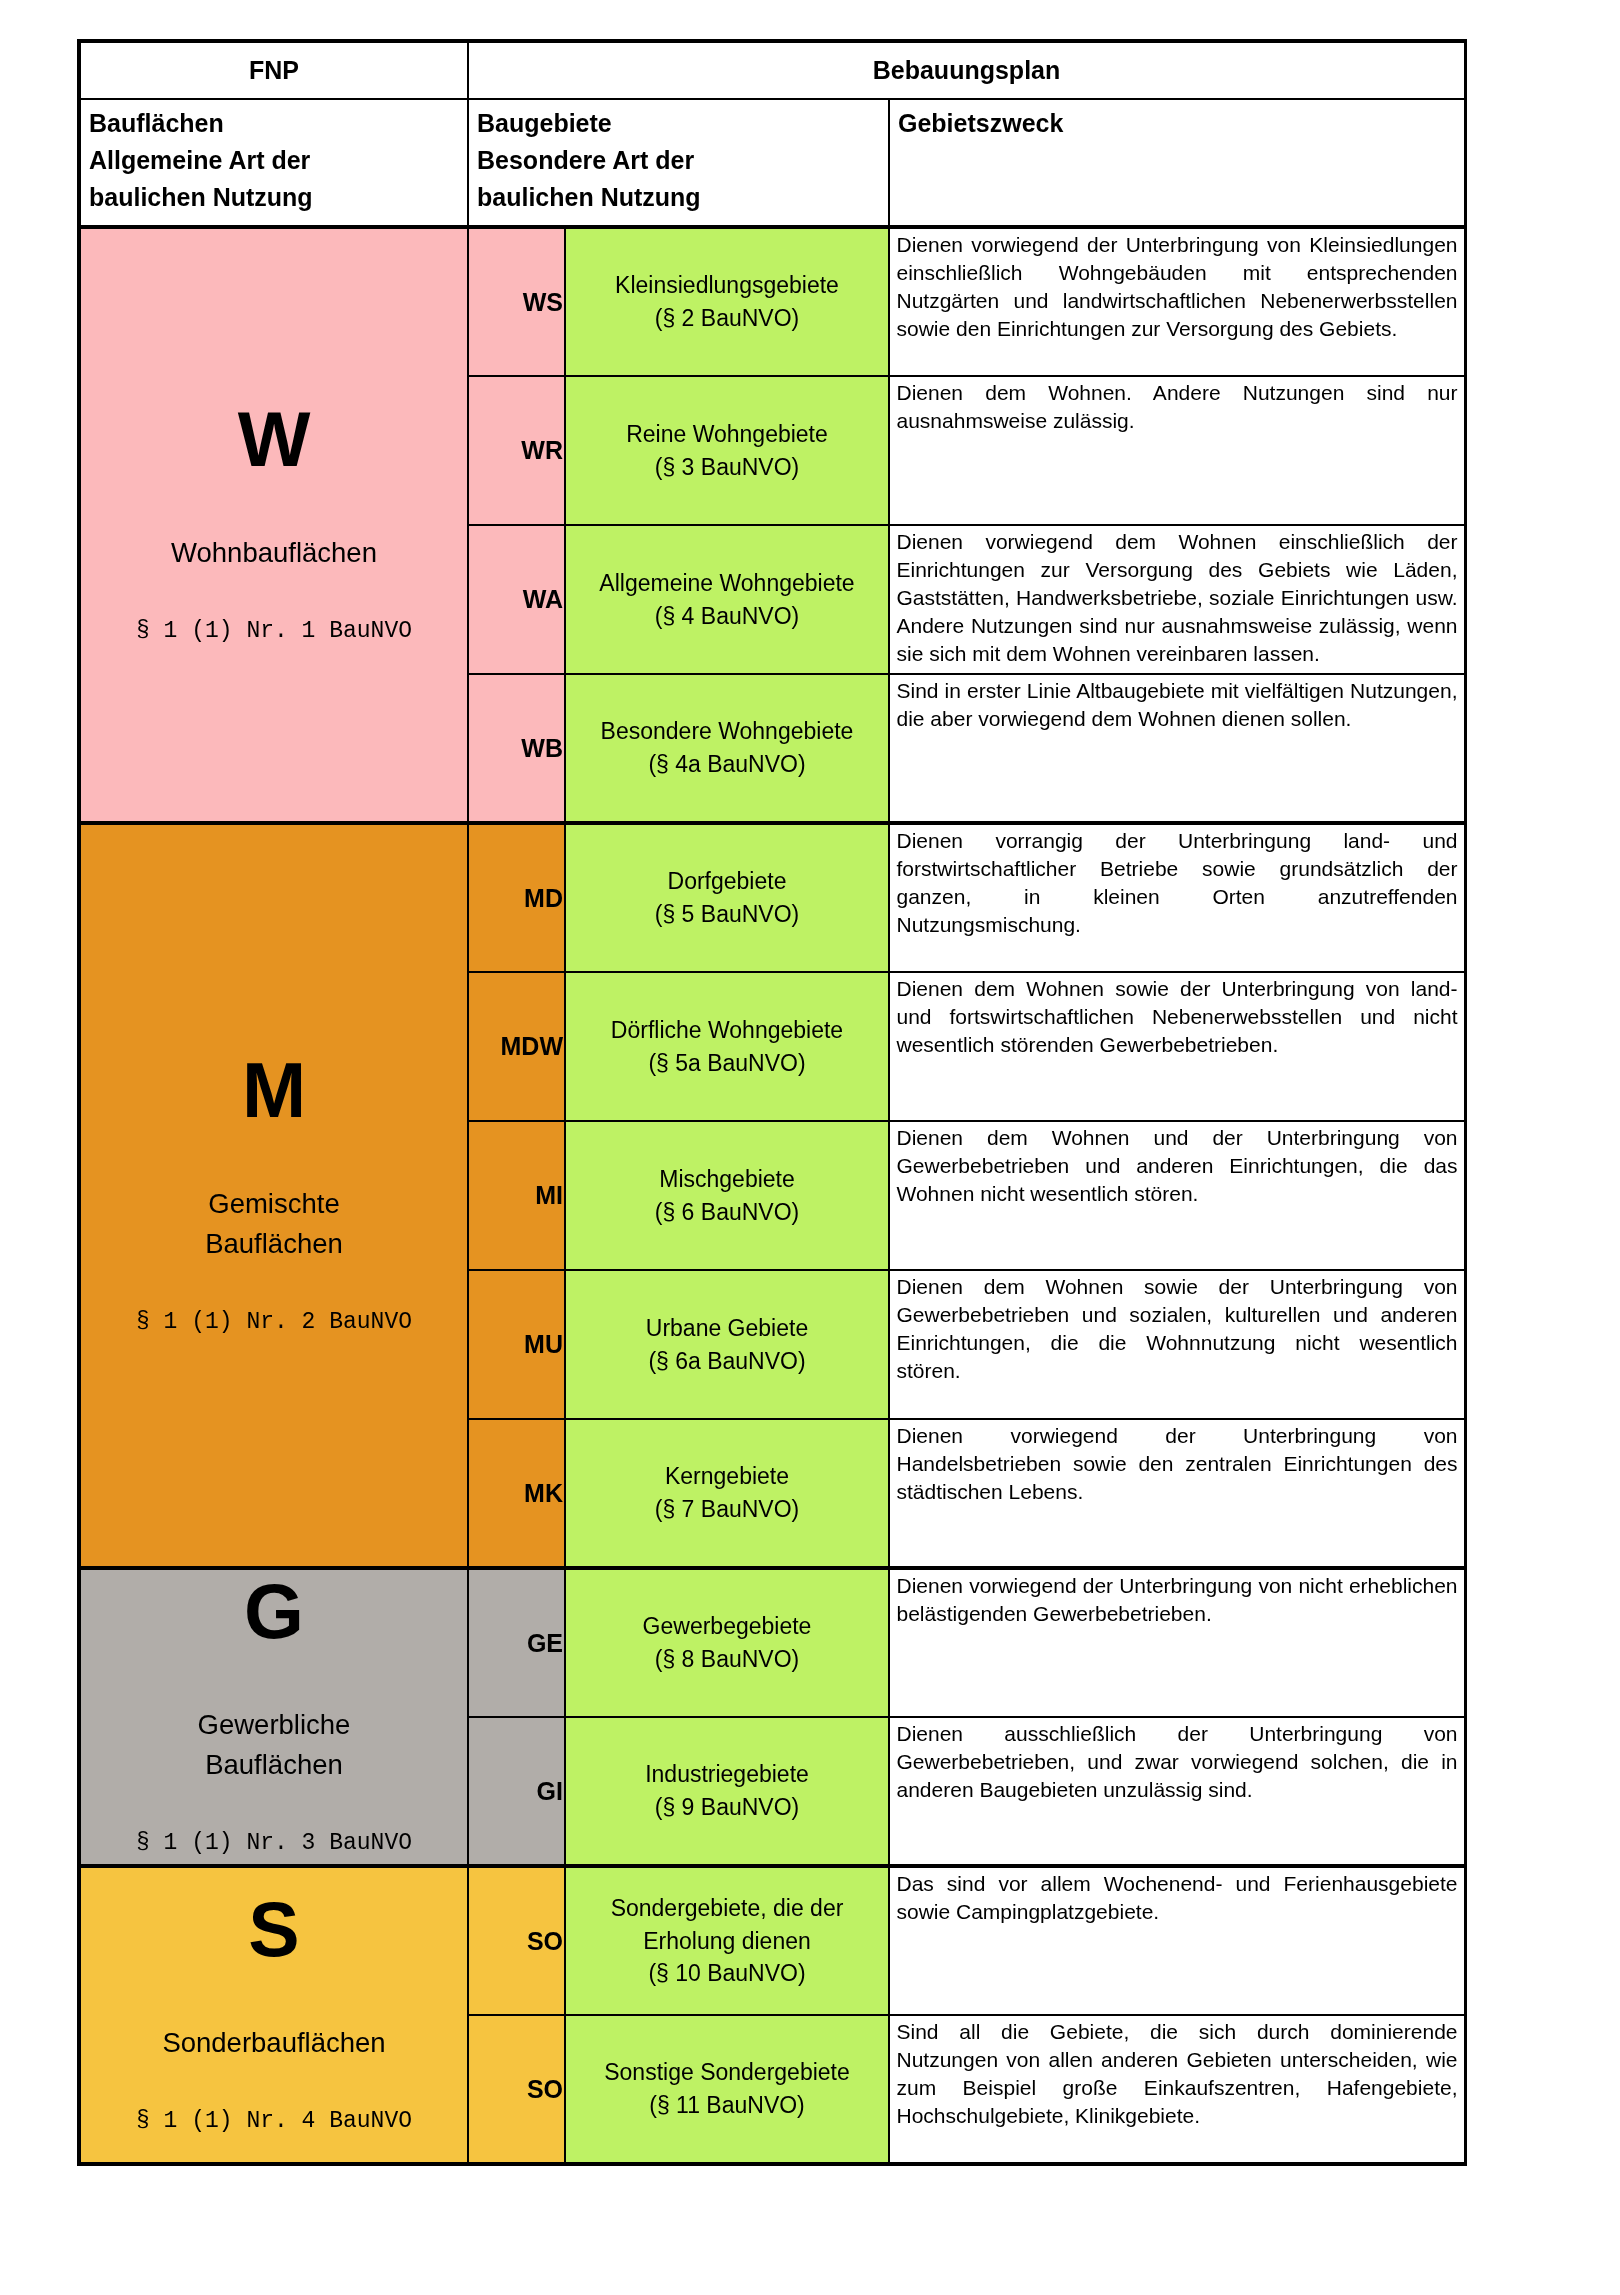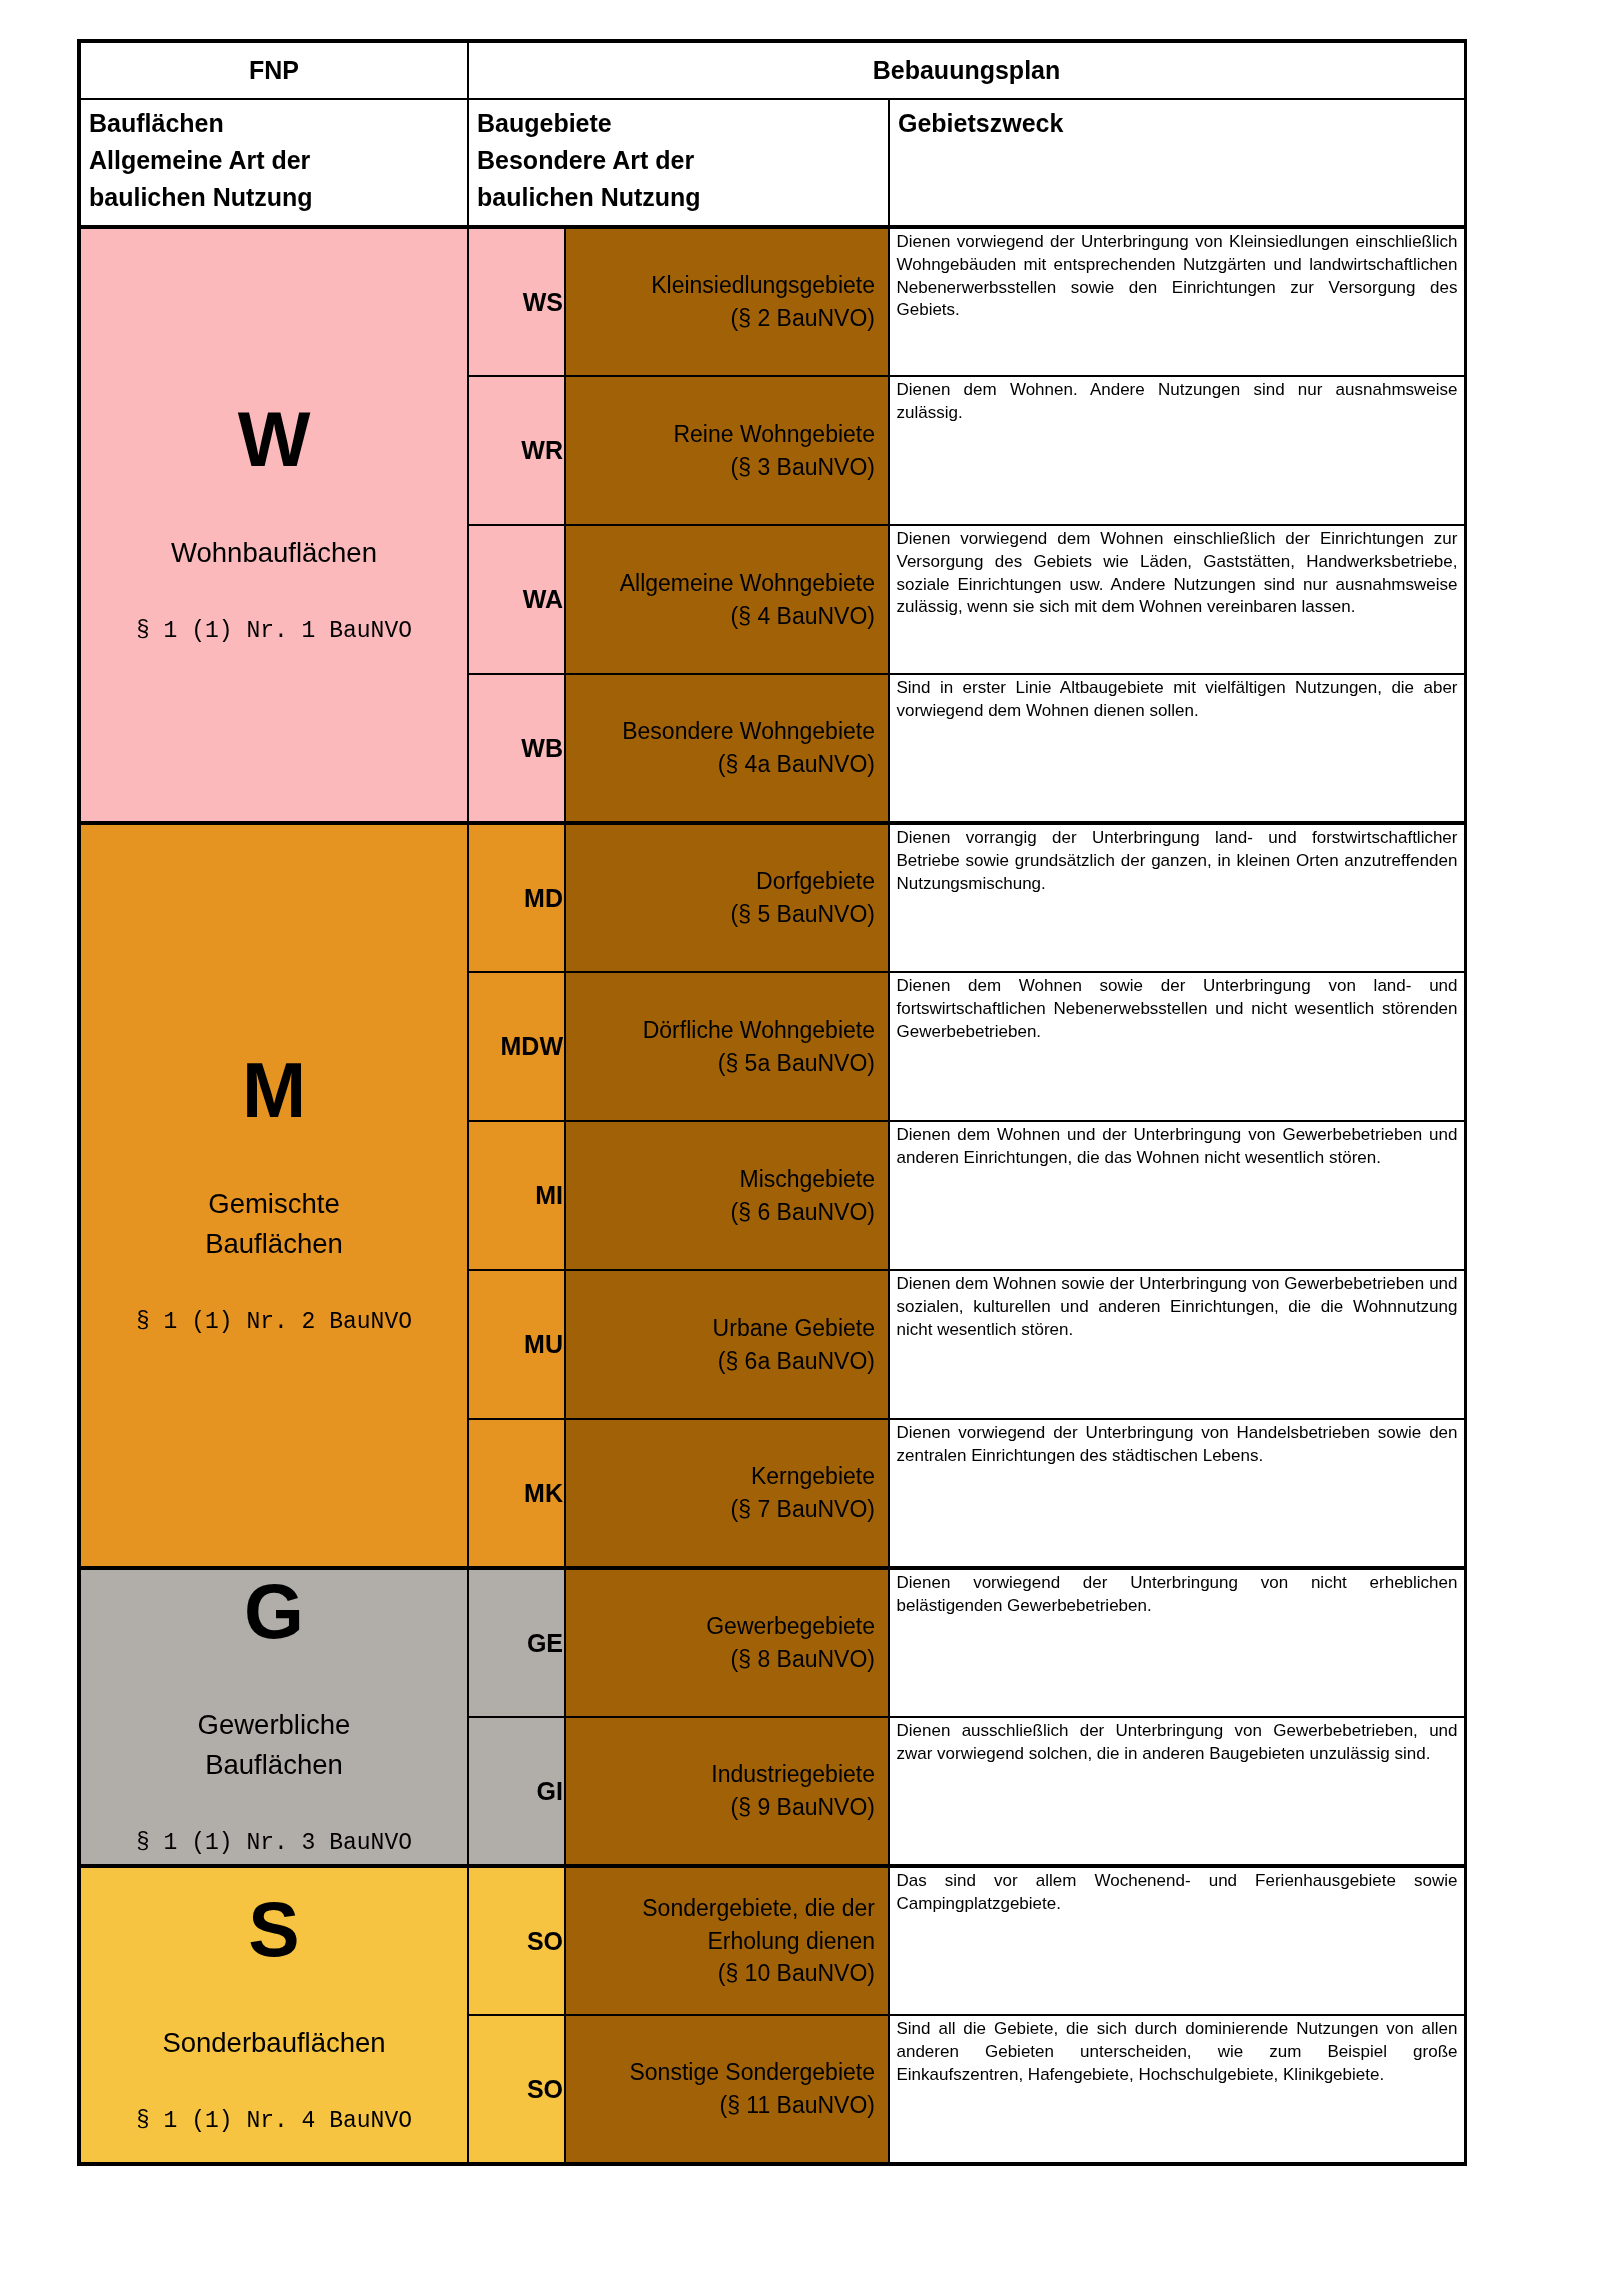--- a/index.html
+++ b/index.html
@@ -51,33 +51,33 @@
     font-weight: bold;
     white-space: pre-line;
   }
   td.code {
     text-align: right;
     vertical-align: middle;
     font-weight: bold;
     font-size: 25px;
   }
   td.name {
-    text-align: right;
+    text-align: center;
     vertical-align: middle;
     font-size: 23px;
     line-height: 1.42;
     white-space: pre-line;
     padding: 3.2px 13px;
-    background: #a16207;
+    background: #bef264;
   }
   td.desc {
     text-align: justify;
     vertical-align: top;
     padding: 2.4px 6.5px 4.9px 6.5px;
-    font-size: 17px;
+    font-size: 21px;
     line-height: 1.33;
     background: #ffffff;
   }
   td.group {
     text-align: center;
     vertical-align: middle;
     padding: 0 8px;
   }
   .gletter {
     font-weight: bold;

